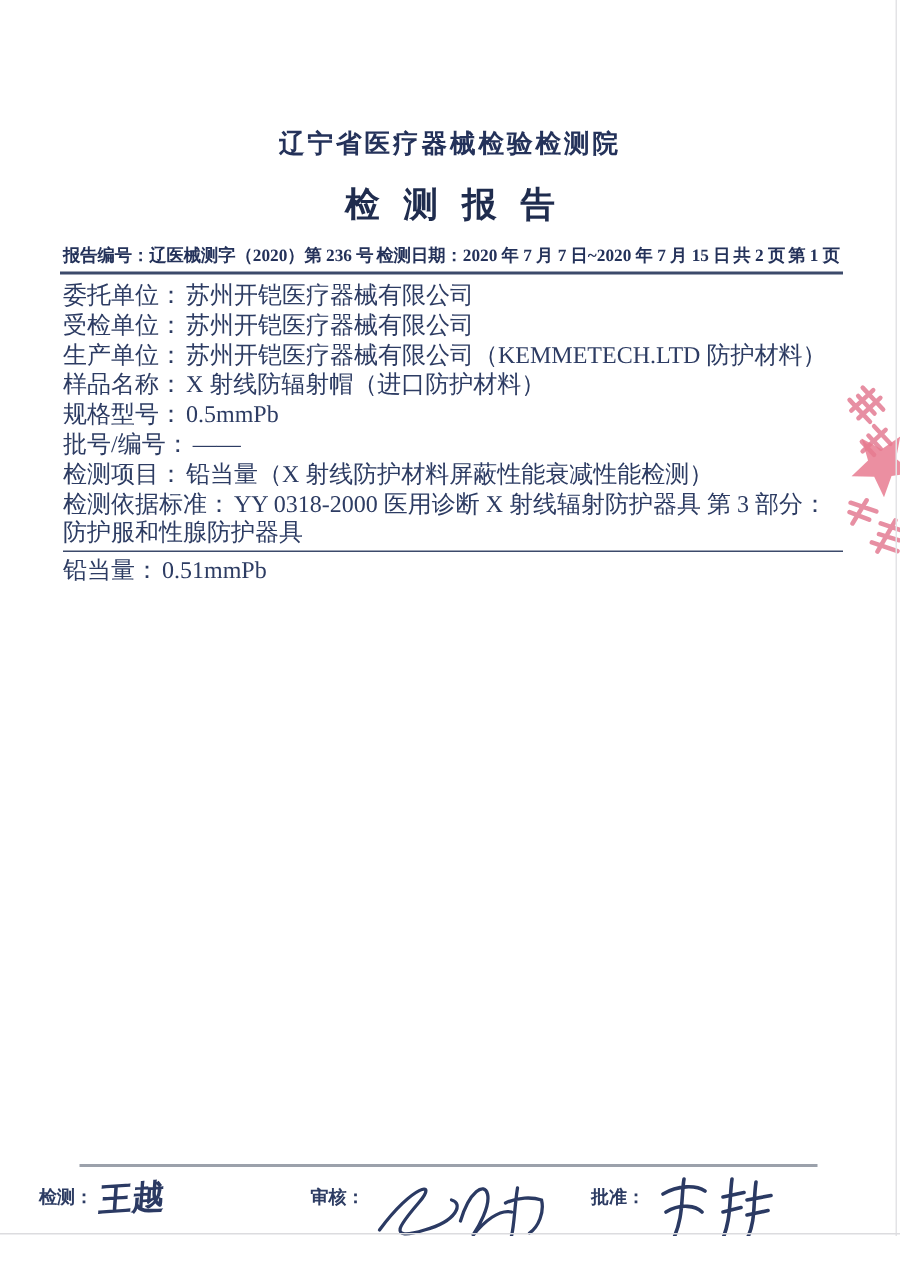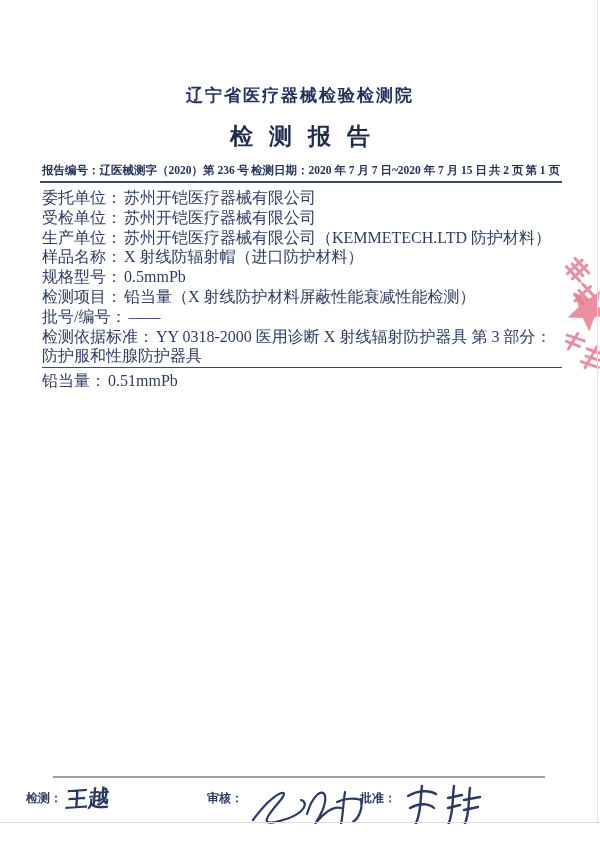--- a/index.html
+++ b/index.html
@@ -53,21 +53,21 @@
   }
   
   .sig-rule{
     position:absolute;left:53px;right:55px;top:776px;
     border-top:2px solid #9ba1ab;
   }
   .sig-row{position:absolute;left:0;top:782px;width:100%;height:60px;font-size:12px;font-weight:bold;}
   .sig-group{position:absolute;display:flex;align-items:flex-start;}
   .sig-test{left:26px;top:8px;}
   .sig-review{left:207px;top:8px;}
-  .sig-approve{left:360px;top:8px;}
+  .sig-approve{left:360px;top:8px;padding-left:34px;}
   .sig-name{
     display:inline-block;
     margin:-6px 0 0 4px;
     font-size:22px;font-weight:bold;
     color:#2b3a63;
     transform:rotate(-4deg) skewX(-8deg);
   }
   .sig-svg{margin:-10px 0 0 6px;}
   
   .stamp{
@@ -92,22 +92,22 @@
   </div>
 
   <div class="rule-thick"></div>
 
   <div class="info">
     <div class="row"><span class="lbl">委托单位：</span><span>苏州开铠医疗器械有限公司</span></div>
     <div class="row"><span class="lbl">受检单位：</span><span>苏州开铠医疗器械有限公司</span></div>
     <div class="row"><span class="lbl">生产单位：</span><span>苏州开铠医疗器械有限公司（KEMMETECH.LTD 防护材料）</span></div>
     <div class="row"><span class="lbl">样品名称：</span><span>X 射线防辐射帽（进口防护材料）</span></div>
     <div class="row"><span class="lbl">规格型号：</span><span>0.5mmPb</span></div>
+    <div class="row"><span class="lbl">批号/编号：</span><span>——</span></div>
     <div class="row"><span class="lbl">检测项目：</span><span>铅当量（X 射线防护材料屏蔽性能衰减性能检测）</span></div>
-    <div class="row"><span class="lbl">批号/编号：</span><span>——</span></div>
     <div class="row"><span class="lbl">检测依据标准：</span><span>YY 0318-2000 医用诊断 X 射线辐射防护器具 第 3 部分：防护服和性腺防护器具</span></div>
     <div class="rule-thin"></div>
     <div class="row"><span class="lbl">铅当量：</span><span>0.51mmPb</span></div>
   </div>
 
   <svg class="stamp" viewBox="0 0 80 120" xmlns="http://www.w3.org/2000/svg">
 
     <g stroke="#dd5c78" stroke-width="3" stroke-linecap="round" fill="none" opacity="0.8" transform="rotate(47 26 24)">
       <path d="M14,14 L34,14 M16,20 L32,20 M14,26 L34,26 M20,10 L20,30 M27,10 L27,30"></path>
       <path d="M38,26 L54,26 M40,33 L52,33 M40,39 L52,39 M45,22 L45,43"></path>

